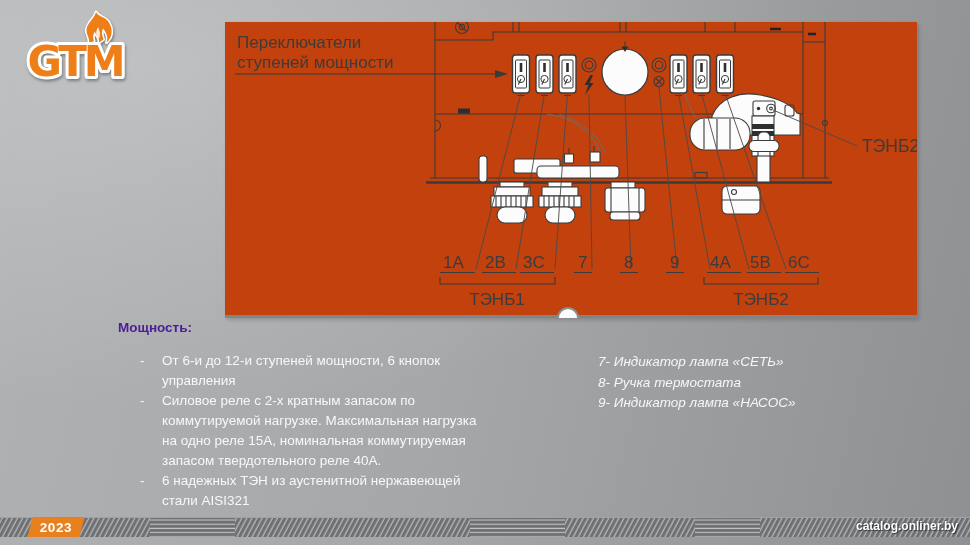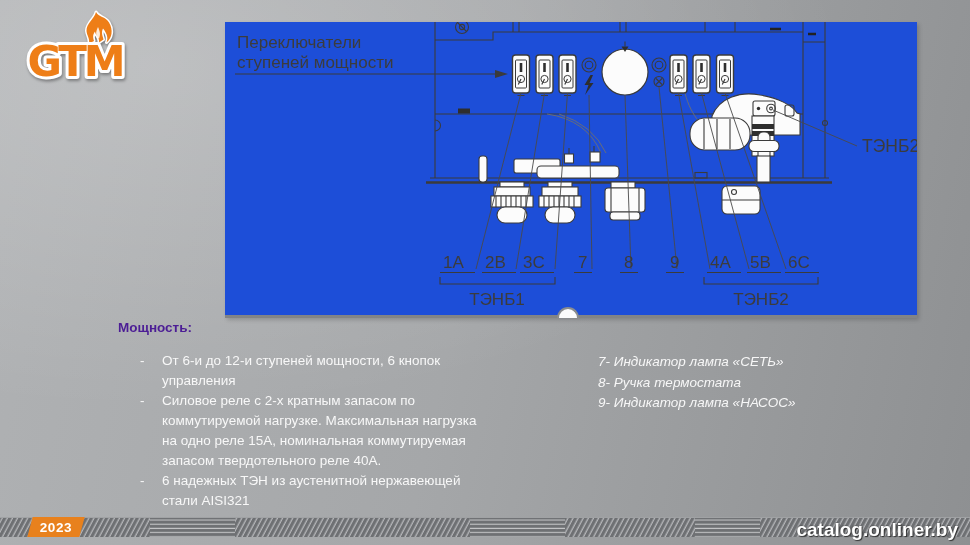--- a/index.html
+++ b/index.html
@@ -8,21 +8,21 @@
     font-family:"Liberation Sans",sans-serif;
     background:
       radial-gradient(130% 115% at 16% 12%, rgba(255,255,255,.22), rgba(255,255,255,0) 55%),
       linear-gradient(102deg,#b0b2b4 0%,#a5a7a9 48%,#8e9092 100%);
   }
   
   .logo{position:absolute;left:18px;top:4px;filter:drop-shadow(1px 2px 1.5px rgba(0,0,0,.35));}
   
   .panel{
     position:absolute;left:225px;top:22px;width:692px;height:293px;
-    background:#1d4ed8;border-bottom:3px solid #828486;
+    background:#c2410c;border-bottom:3px solid #828486;
     box-shadow:2px 2px 4px rgba(0,0,0,.18);
   }
   .panel svg{display:block;}
   .notch{
     position:absolute;left:557px;top:307px;width:22px;height:11px;
     background:#fcfcfc;border:2px solid #8a8c8e;border-bottom:none;
     border-radius:11px 11px 0 0;box-sizing:border-box;
   }
   .dtext{font-family:"Liberation Sans",sans-serif;fill:#3c3c3c;}
   .ln{stroke:#3b3b3b;stroke-width:1.1;fill:none;}
@@ -39,21 +39,21 @@
   
   .bar{position:absolute;left:0;top:517px;width:970px;height:20px;background:#6e7073;
     border-top:1px solid rgba(255,255,255,.35);box-sizing:border-box;}
   .year{
     position:absolute;left:30px;top:517px;height:20px;padding:0 10px;
     display:flex;align-items:center;transform:skewX(-15deg);
     font-size:13.5px;font-weight:bold;color:#fff;
   }
   .year span{transform:skewX(15deg);letter-spacing:.5px;}
   .site{
-    position:absolute;right:12px;top:519px;font-size:19px;font-weight:bold;color:#fff;
+    position:absolute;right:12px;top:519px;font-size:12px;font-weight:bold;color:#fff;
     text-shadow:1px 1px 1px rgba(40,40,40,.9),-1px -1px 1px rgba(40,40,40,.3);
   }
 </style>
 </head>
 <body>
 
 <svg class="logo" width="120" height="82" viewBox="0 0 120 82">
   <g>
     <path d="M78 8 C76.5 15 68 19.5 68.5 27 C68.8 31.5 72 34.5 71 39.5 L76 37 C75 33.5 74.5 31 77 27.5 C77.5 31.5 82 34 81 38.5 L85.5 35.5 C84.5 31.5 83 29 85 24.5 C89 29.5 90.5 34 88.5 38.5 C94 34 95.5 26 91 18.5 C87.5 12.5 80.5 13 78 8 Z" fill="#ee7e17" stroke="#ffffff" stroke-width="3" stroke-linejoin="round" paint-order="stroke"></path>
     <path d="M79 34 C77.5 30 78 26.5 80 23 C81.5 26.5 83 30 81 34.5 Z" fill="#ffffff" opacity=".85"></path>

